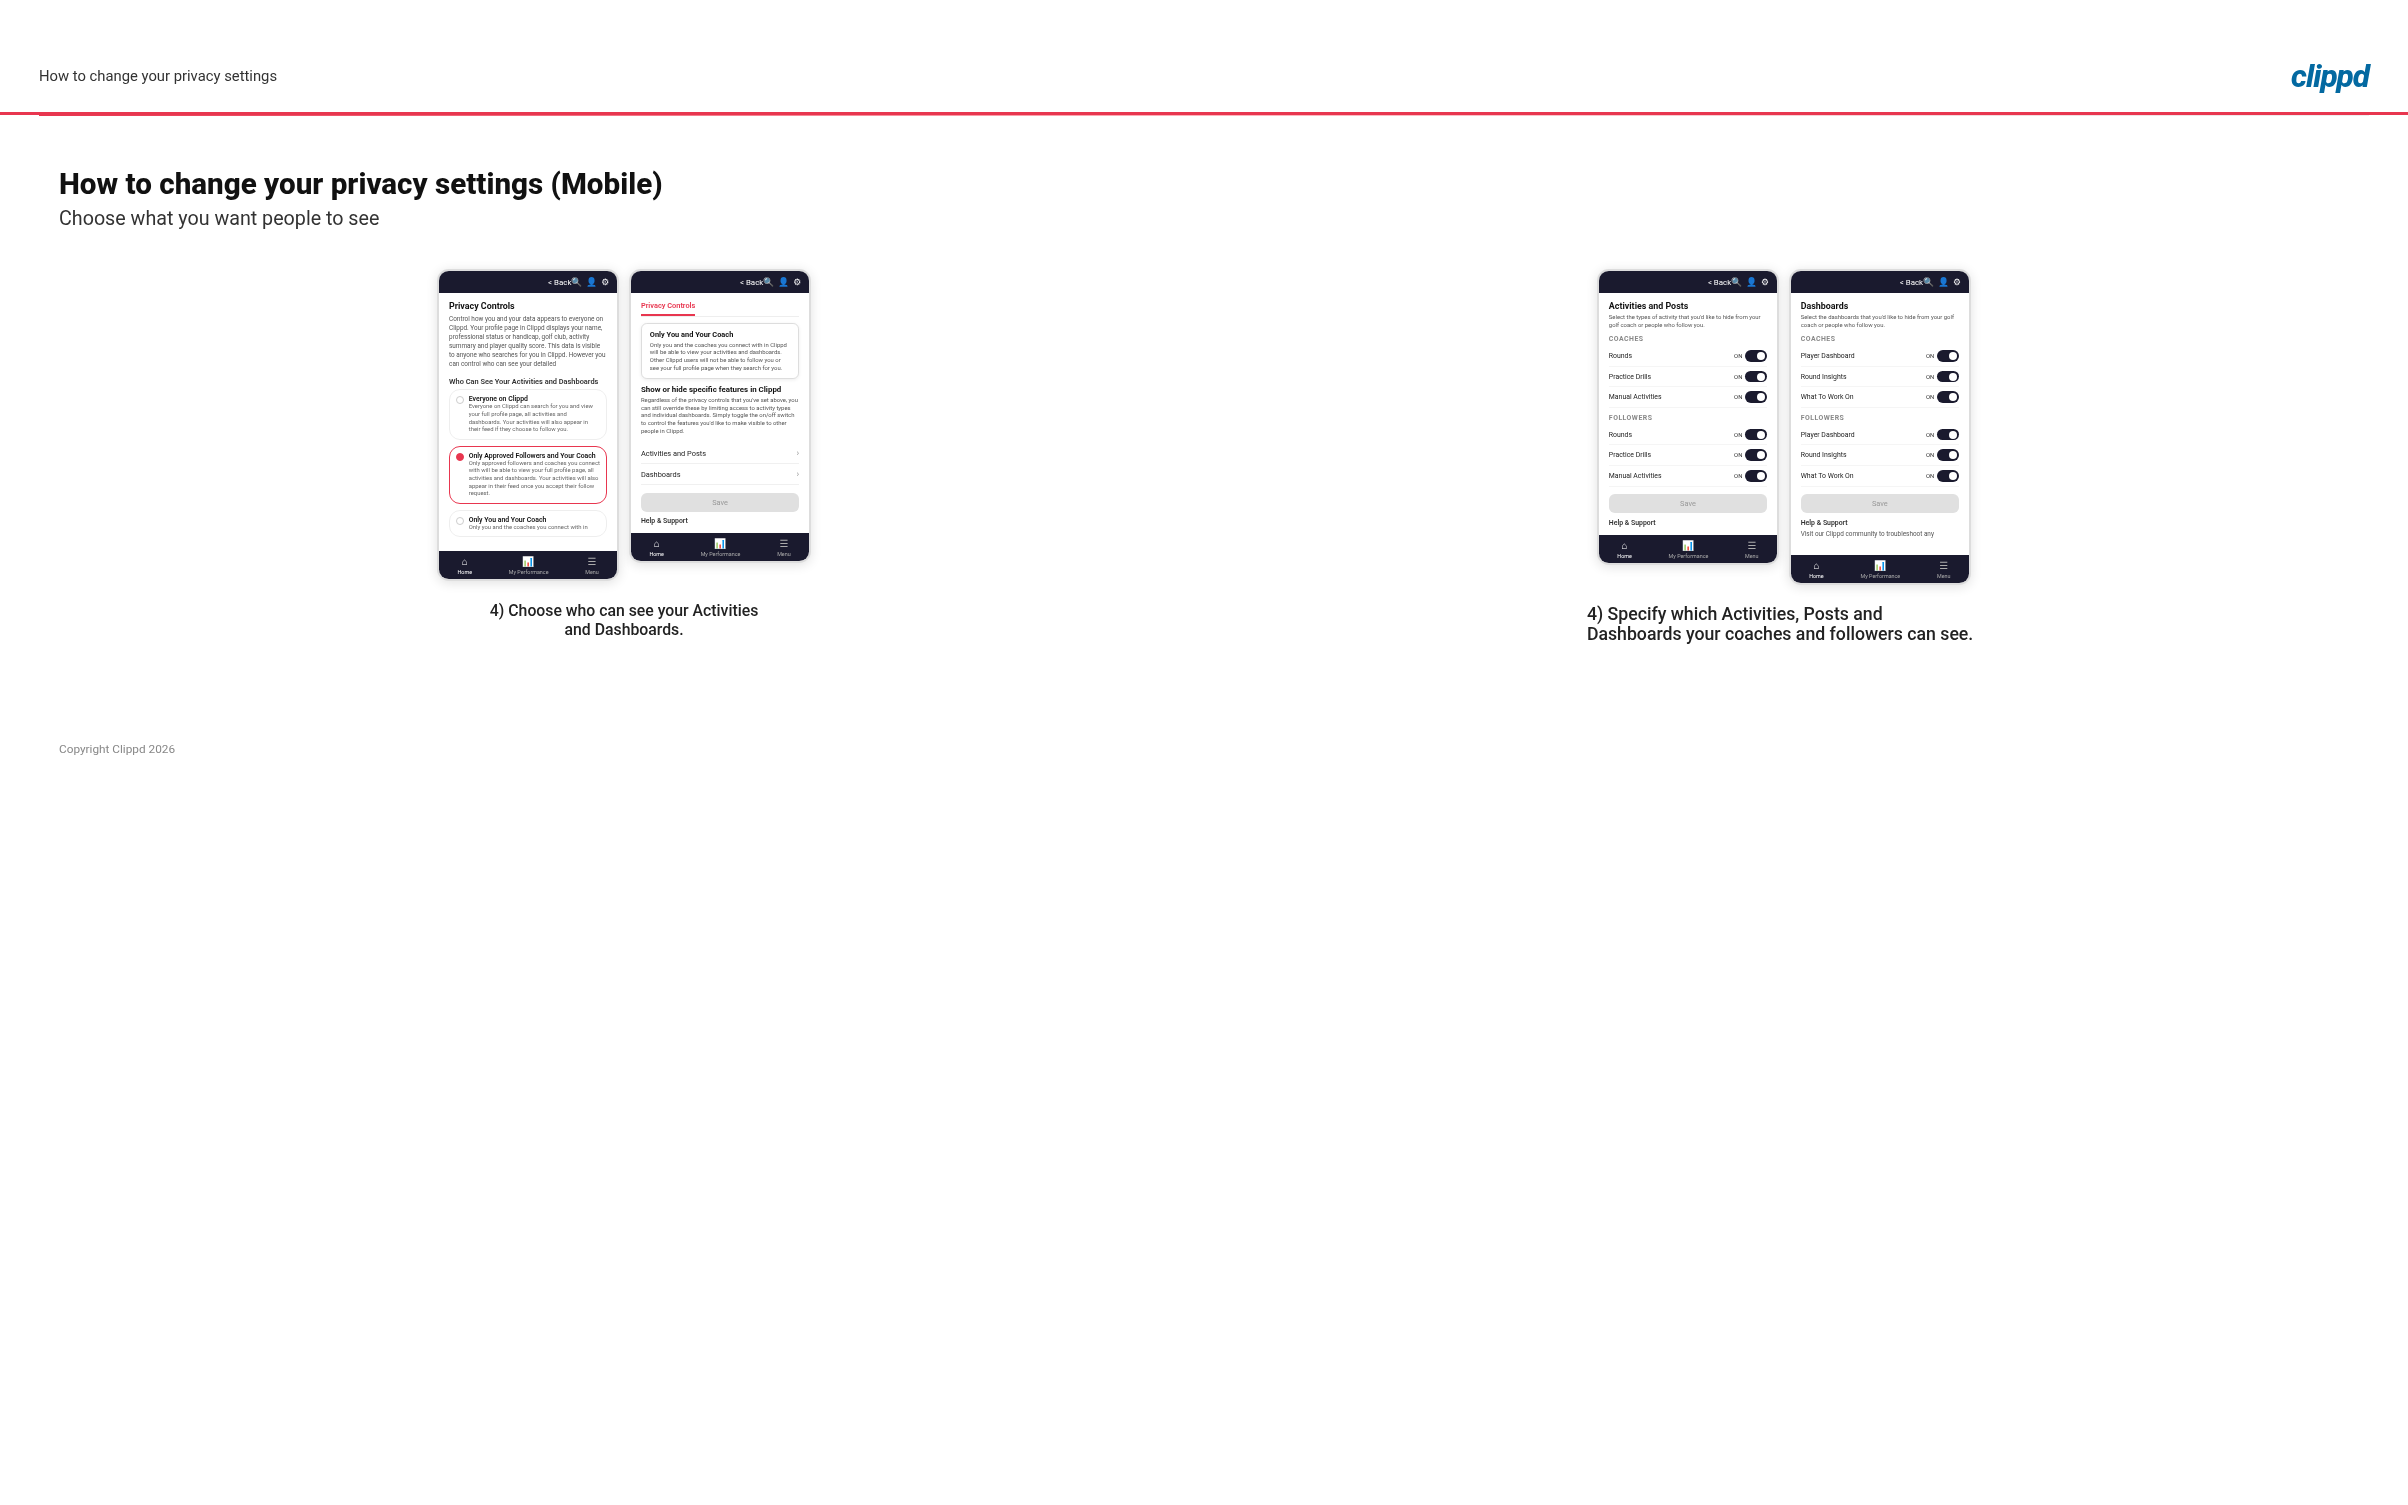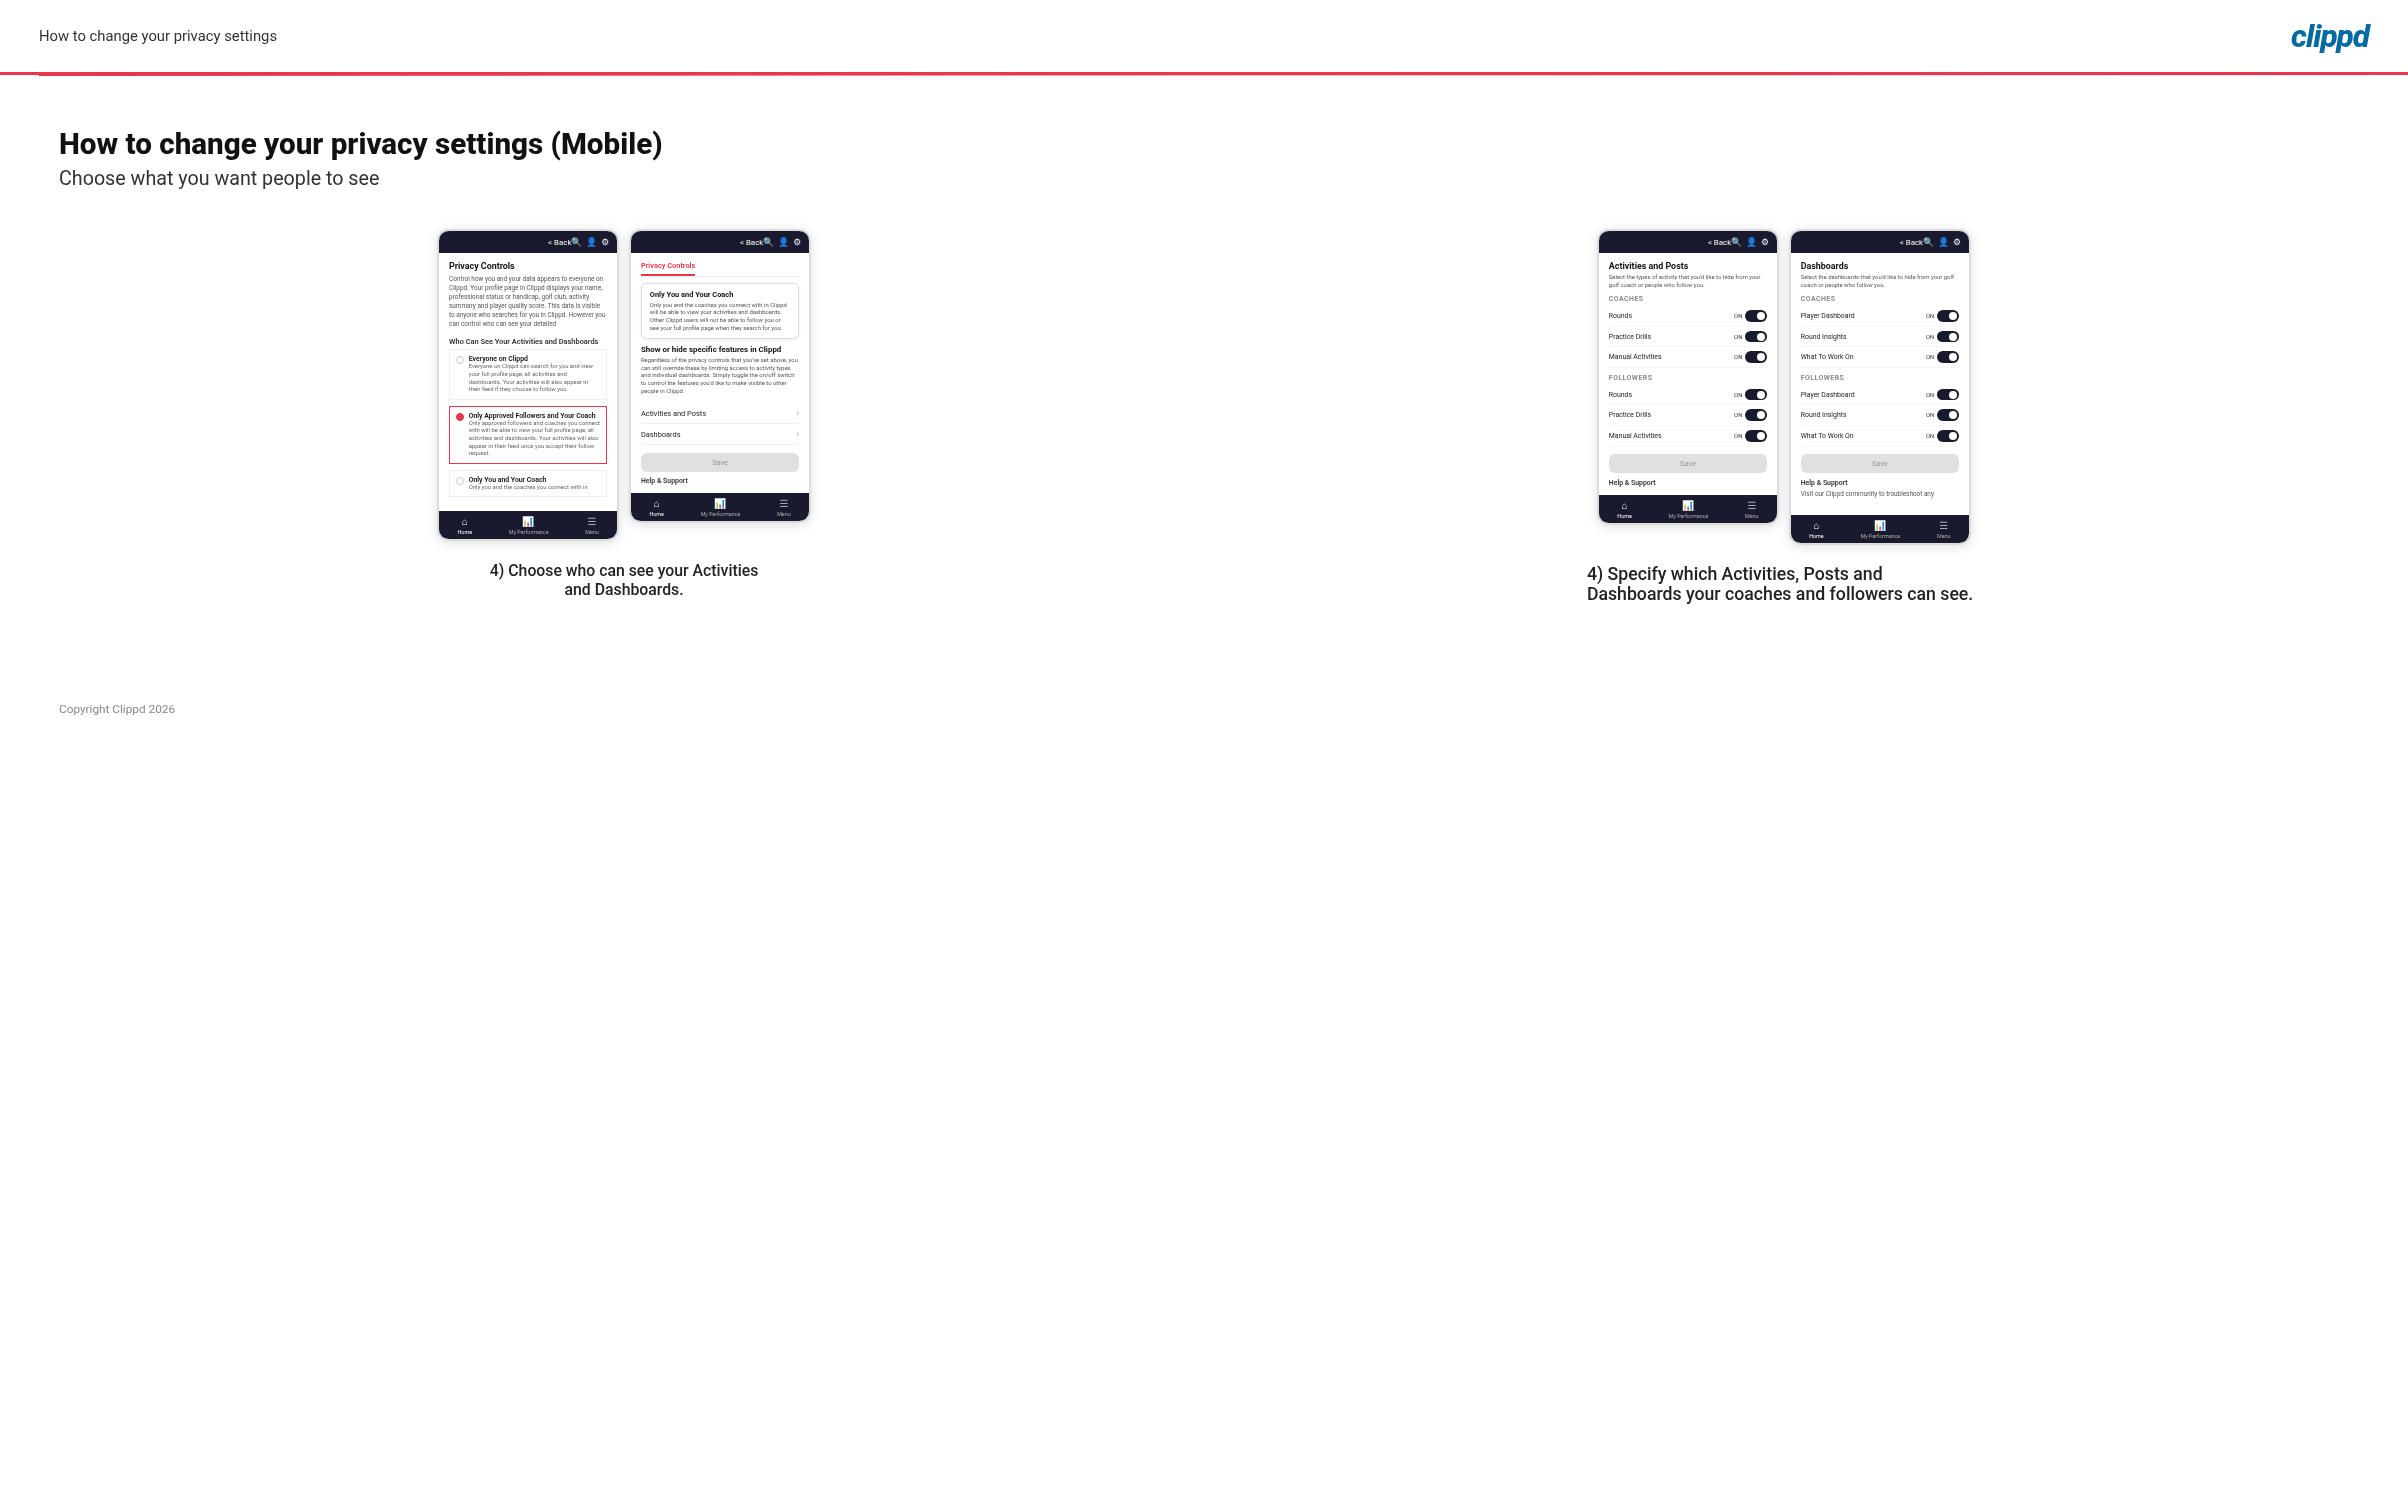--- a/index.html
+++ b/index.html
@@ -9,20 +9,21 @@
       color: #222;
     }
     
     .top-bar {
       display: flex;
       align-items: center;
       justify-content: space-between;
       padding: 17.7px 39px;
       border-bottom: 3px solid #e8364f;
       background: #fff;
+      margin-top: 40px;
     }
     .top-bar-title {
       font-size: 14.8px;
       color: #333;
     }
     .logo {
       font-size: 31.5px;
       font-weight: 800;
       color: #0369a1;
       letter-spacing: -1px;
@@ -117,21 +118,21 @@
       color: #333;
       margin-bottom: 3.9px;
     }
     .radio-option {
       display: flex;
       align-items: flex-start;
       gap: 4.9px;
       margin-bottom: 5.9px;
       padding: 4.9px 5.9px;
       border: 1px solid #eee;
-      border-radius: 0;
+      border-radius: 11px;
     }
     .radio-option.selected {
       border-color: #e8364f;
     }
     .radio-circle {
       width: 7.9px;
       height: 7.9px;
       border-radius: 50%;
       border: 1.5px solid #ccc;
       margin-top: 1px;

